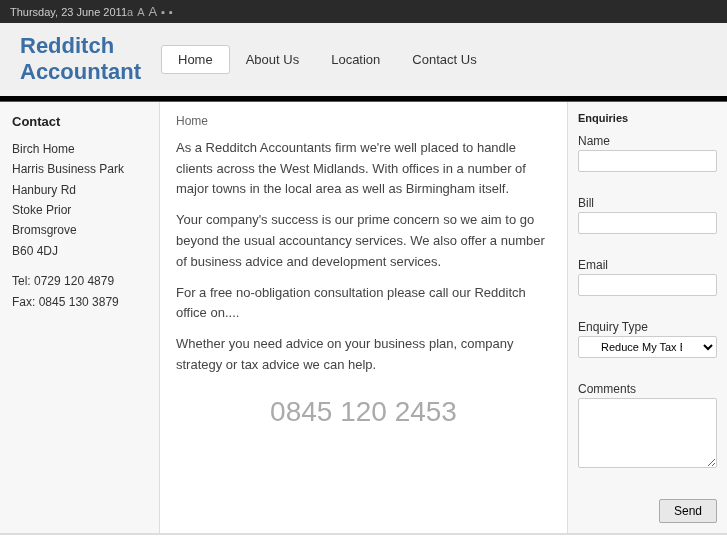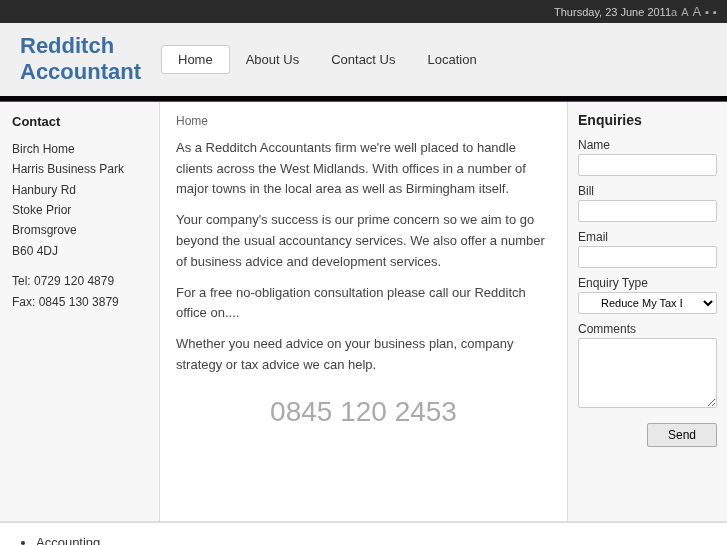--- a/index.html
+++ b/index.html
@@ -6,21 +6,21 @@
     body { font-family: Arial, sans-serif; font-size: 13px; color: #333; background: #fff; width: 727px; }
 
     
     #top-bar {
       background: #2a2a2a;
       color: #ccc;
       font-size: 11px;
       padding: 4px 10px;
       display: flex;
       align-items: center;
-      justify-content: flex-end;
+      justify-content: flex-start;
     }
     #top-bar-icons {
       display: flex;
       gap: 4px;
       align-items: center;
     }
     #top-bar-icons span {
       color: #aaa;
       font-size: 11px;
     }
@@ -124,27 +124,27 @@
 
     
     #sidebar-right {
       width: 160px;
       min-width: 160px;
       background: #f7f7f7;
       border-left: 1px solid #ddd;
       padding: 10px;
     }
     #sidebar-right h3 {
-      font-size: 14px;
+      font-size: 11px;
       font-weight: bold;
       margin-bottom: 10px;
       color: #222;
     }
     .form-group {
-      margin-bottom: 8px;
+      margin-bottom: 24px;
     }
     .form-group label {
       font-size: 12px;
       color: #333;
       display: block;
       margin-bottom: 2px;
     }
     .form-group input[type="text"] {
       width: 100%;
       border: 1px solid #ccc;
@@ -167,21 +167,21 @@
       padding: 3px 4px;
       font-size: 12px;
       background: #fff;
       border-radius: 2px;
       height: 70px;
       resize: vertical;
     }
     #send-btn {
       background: #e8e8e8;
       border: 1px solid #aaa;
-      padding: 4px 20px;
+      padding: 4px 14px;
       font-size: 12px;
       cursor: pointer;
       border-radius: 2px;
       float: right;
       margin-top: 4px;
     }
 
     
     #footer-area {
       border-top: 2px solid #ddd;
@@ -215,22 +215,22 @@
 <div id="header">
   <div id="logo">
     <h1>
       <span>Redditch</span><br>
       <span>Accountant</span>
     </h1>
   </div>
   <nav id="nav">
     <a class="nav-item active" href="#">Home</a>
     <a class="nav-item" href="#">About Us</a>
+    <a class="nav-item" href="#">Location</a>
     <a class="nav-item" href="#">Contact Us</a>
-    <a class="nav-item" href="#">Location</a>
   </nav>
 </div>
 
 <div id="main">
 
   <div id="sidebar-left">
     <h3>Contact</h3>
     <div class="contact-address">
       <div>Birch Home</div>
       <div>Harris Business Park</div>

